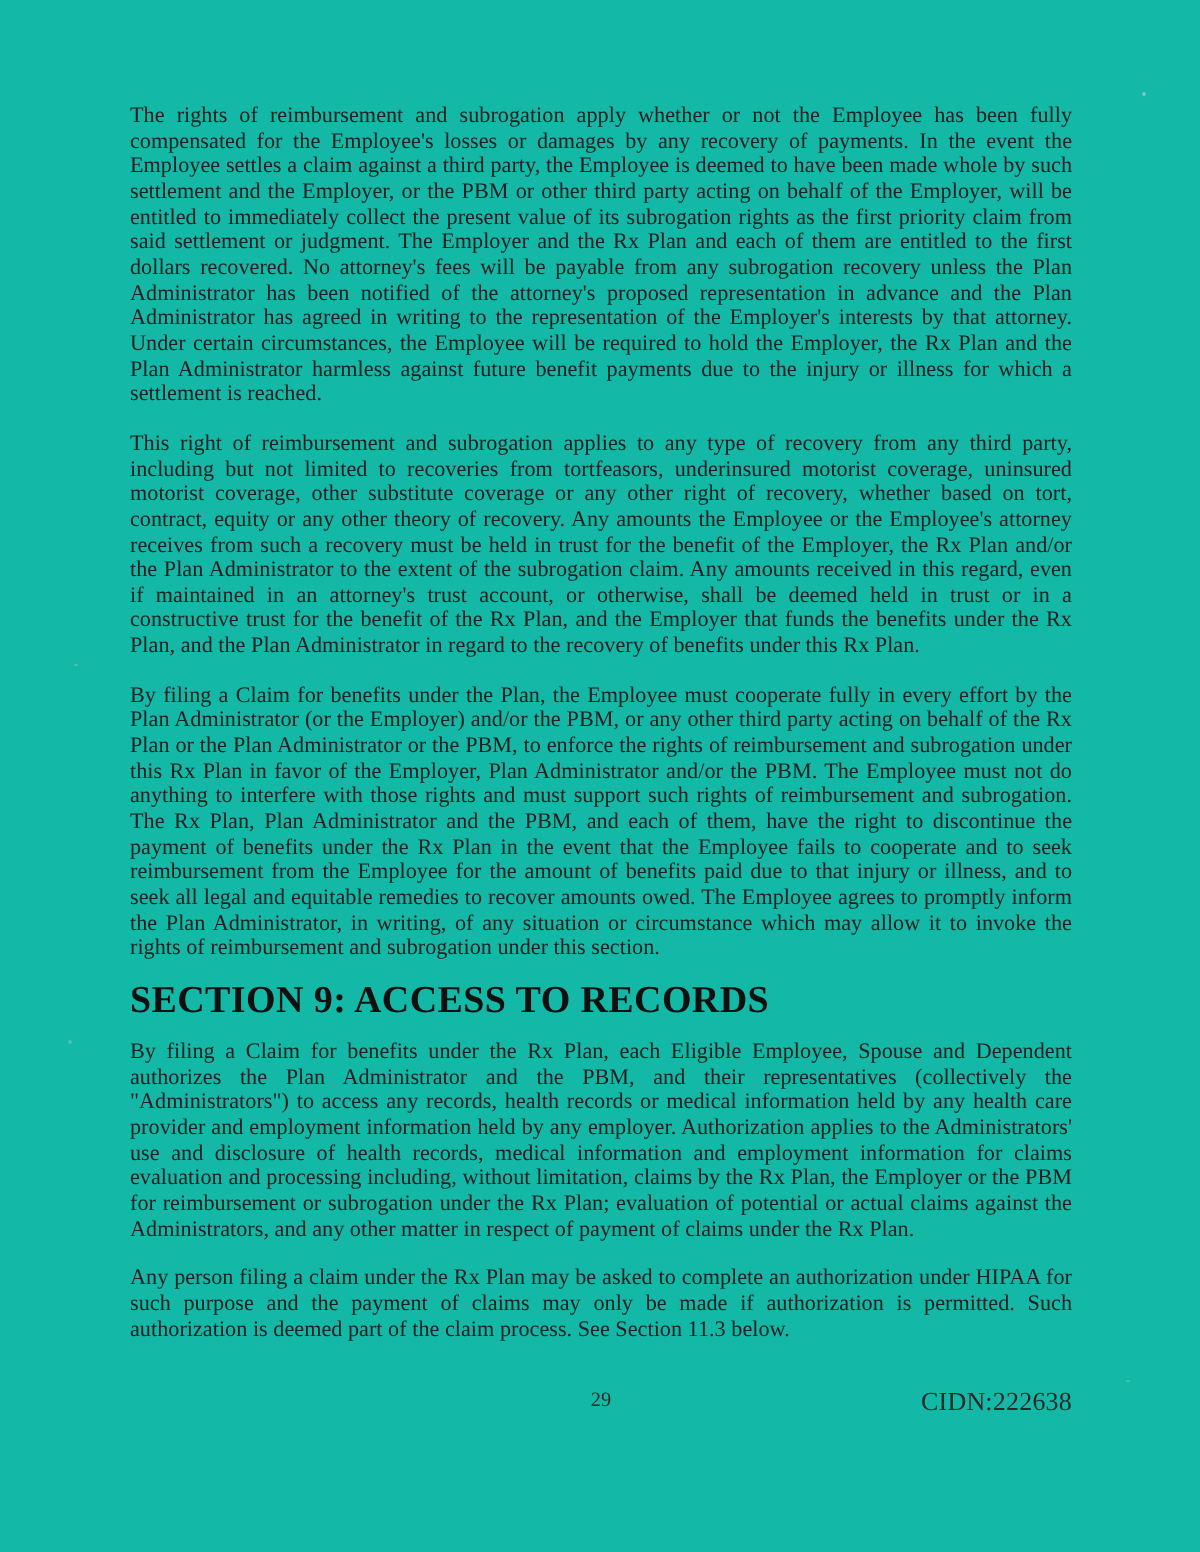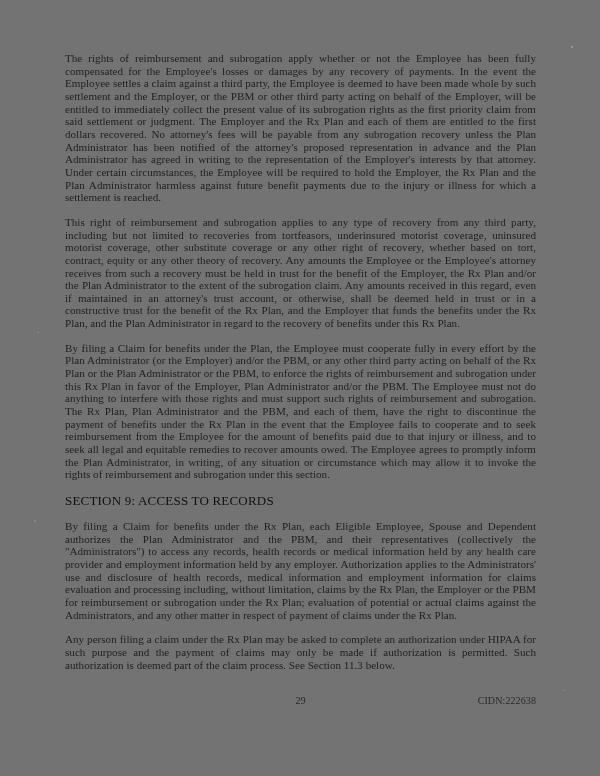--- a/index.html
+++ b/index.html
@@ -11,42 +11,42 @@
     width: 600px;
     height: 776px;
     font-family: "Liberation Serif", "DejaVu Serif", serif;
     color: #1a1a1a;
     overflow: hidden;
   }
   .page {
     position: relative;
     width: 600px;
     height: 776px;
-    background: #737373;
+    background: #14b8a6;
   }
   .content {
     position: absolute;
     left: 65px;
     top: 52px;
     width: 471px;
   }
   p.para {
     margin: 0 0 12px 0;
     font-size: 11.1px;
     line-height: 12.65px;
     text-align: justify;
     text-justify: inter-word;
     color: #212121;
     letter-spacing: 0.01px;
   }
   h2.section-heading {
     margin: 10px 0 11px 0;
-    font-size: 13px;
+    font-size: 19px;
     line-height: 16px;
-    font-weight: normal;
+    font-weight: bold;
     letter-spacing: 0.2px;
     color: #101010;
   }
   .footer {
     position: absolute;
     left: 65px;
     top: 694px;
     width: 471px;
     height: 16px;
   }
@@ -57,21 +57,21 @@
     width: 471px;
     text-align: center;
     font-size: 10.2px;
     line-height: 14px;
     color: #2a2a2a;
   }
   .doc-id {
     position: absolute;
     right: 0;
     top: 0;
-    font-size: 10px;
+    font-size: 13px;
     line-height: 14px;
     color: #2a2a2a;
     letter-spacing: 0.1px;
   }
   .scan-speck {
     position: absolute;
     background: #cfcfcf;
     border-radius: 50%;
     opacity: 0.55;
   }

